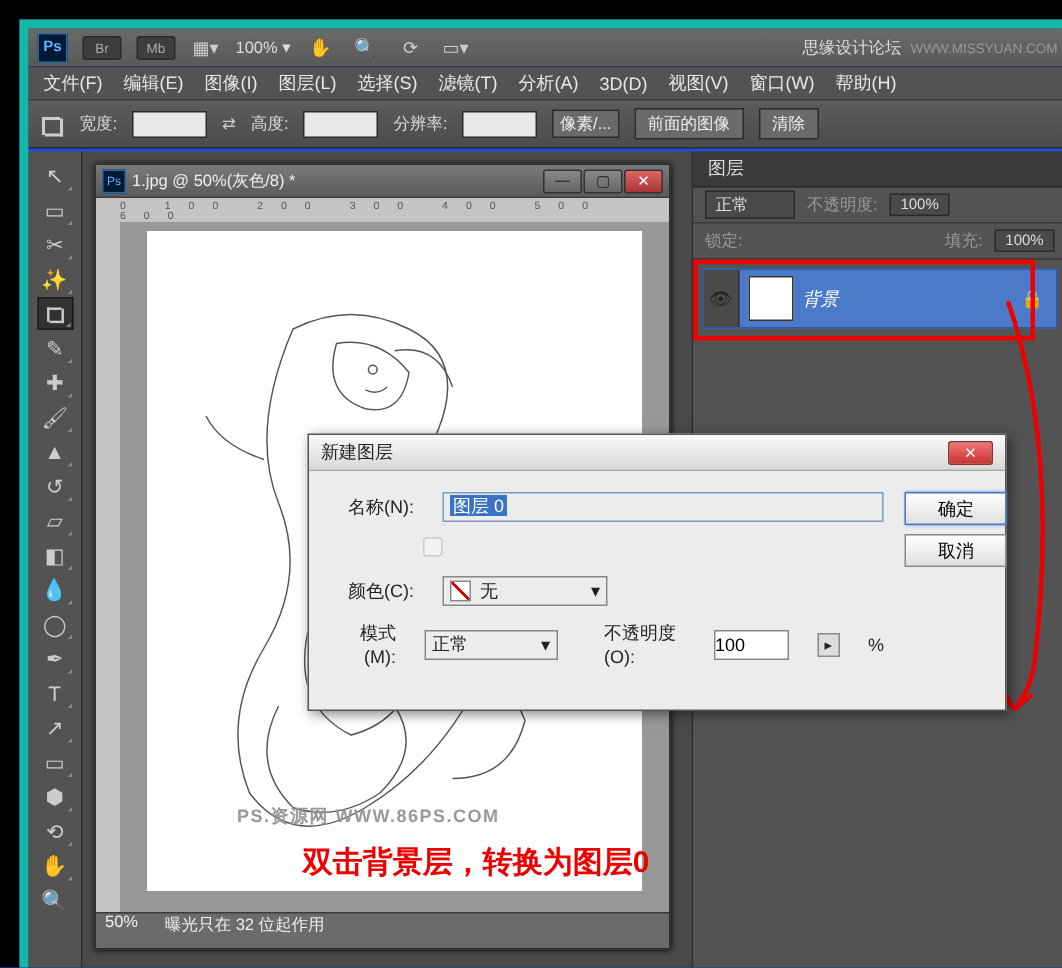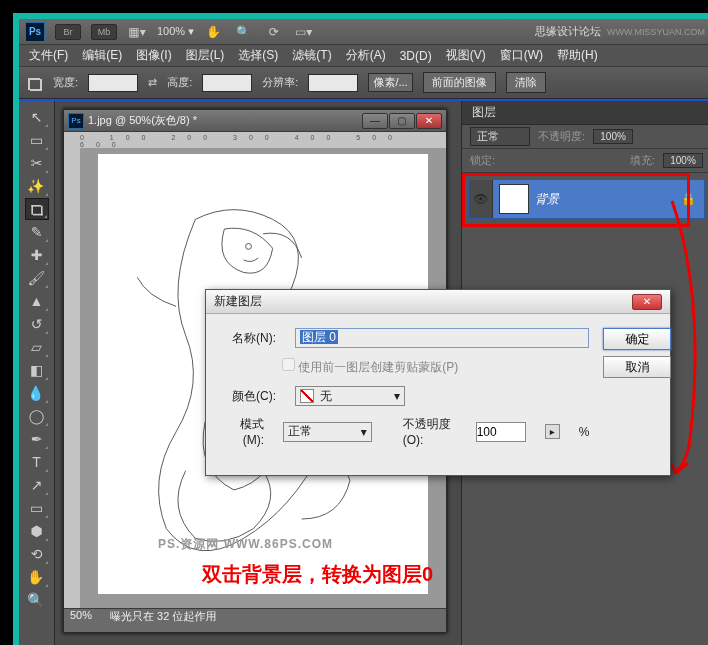--- a/index.html
+++ b/index.html
@@ -232,21 +232,20 @@
       <div class="dlg-close">✕</div>
     </div>
     <div class="dlg-body">
       <div class="dlg-fields">
         <div class="dlg-row">
           <label>名称(N):</label>
           <div class="txt-input"><span class="sel">图层 0</span></div>
         </div>
         <div class="chk-row">
           <input type="checkbox" disabled="" style="">
-          <span>使用前一图层创建剪贴蒙版(P)</span>
         </div>
         <div class="dlg-row">
           <label>颜色(C):</label>
           <div class="color-dd">
             <span style="display:flex;align-items:center;gap:6px">
                 <span class="color-sw"></span>
                 <span>无</span>
               </span>
               <span>▾</span>
           </div>

